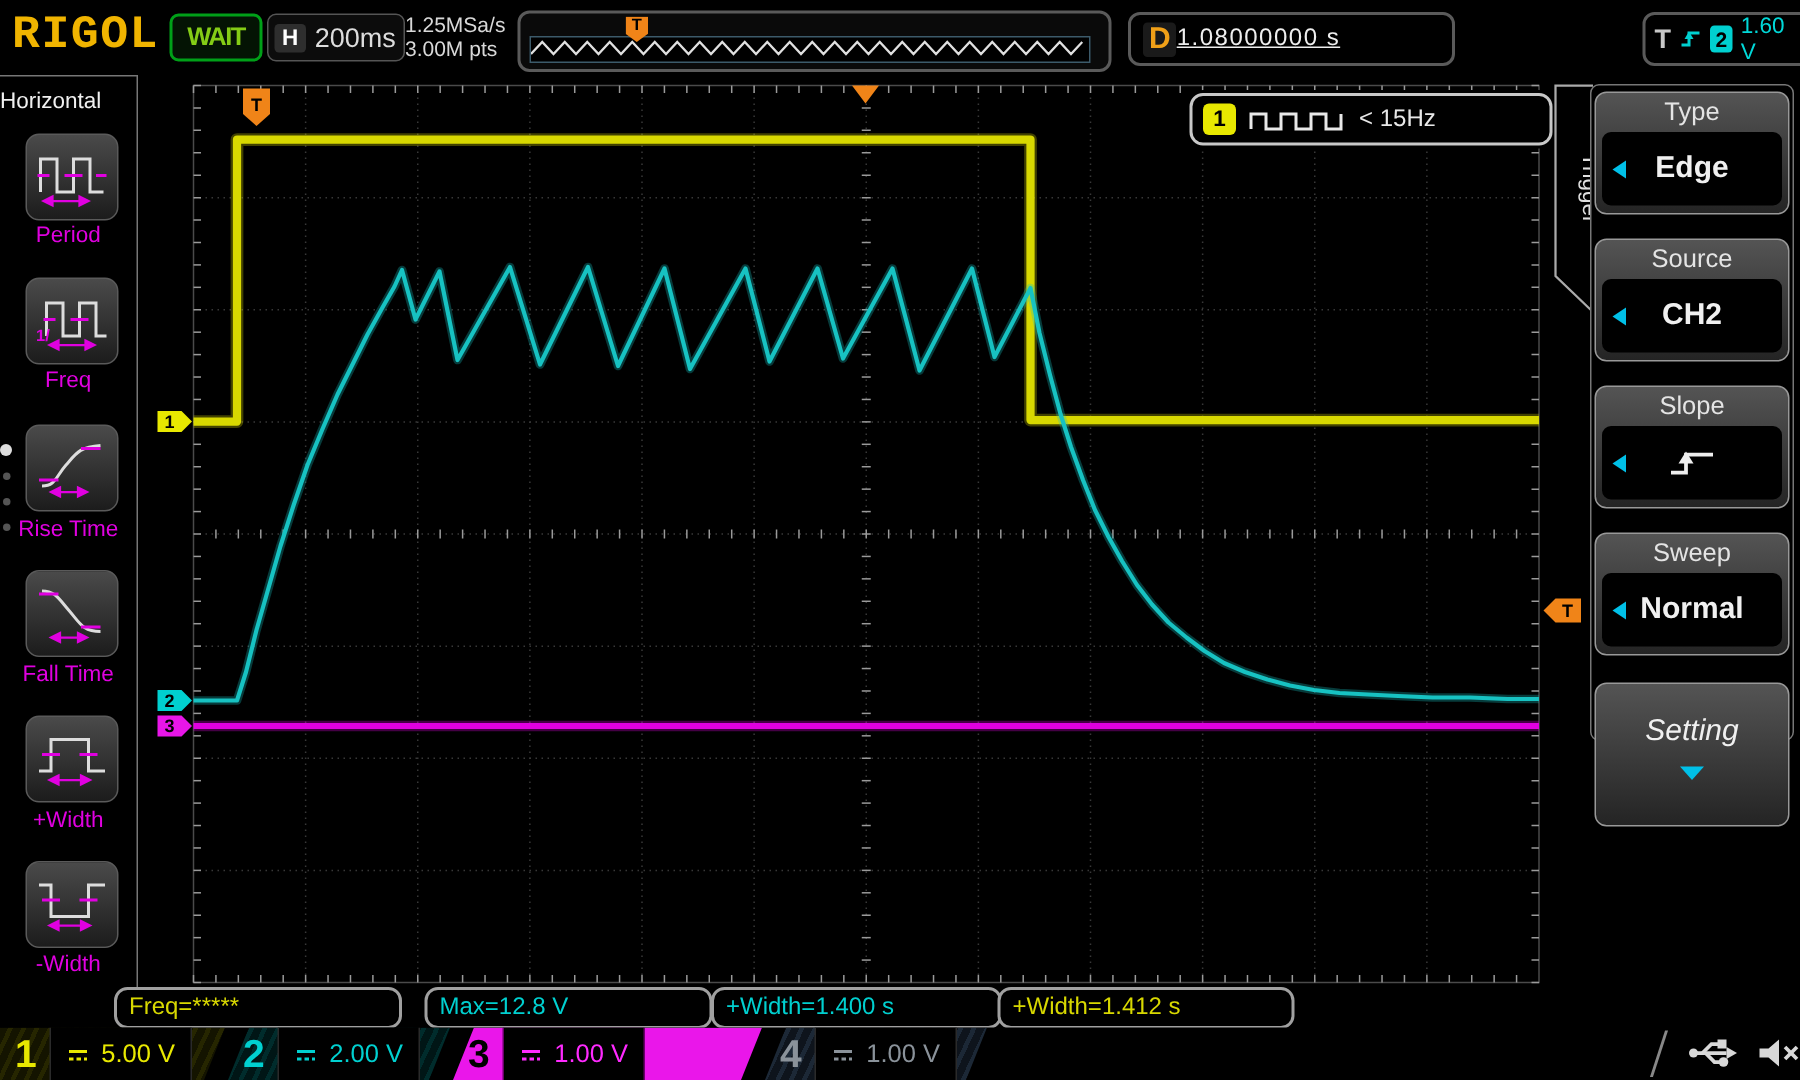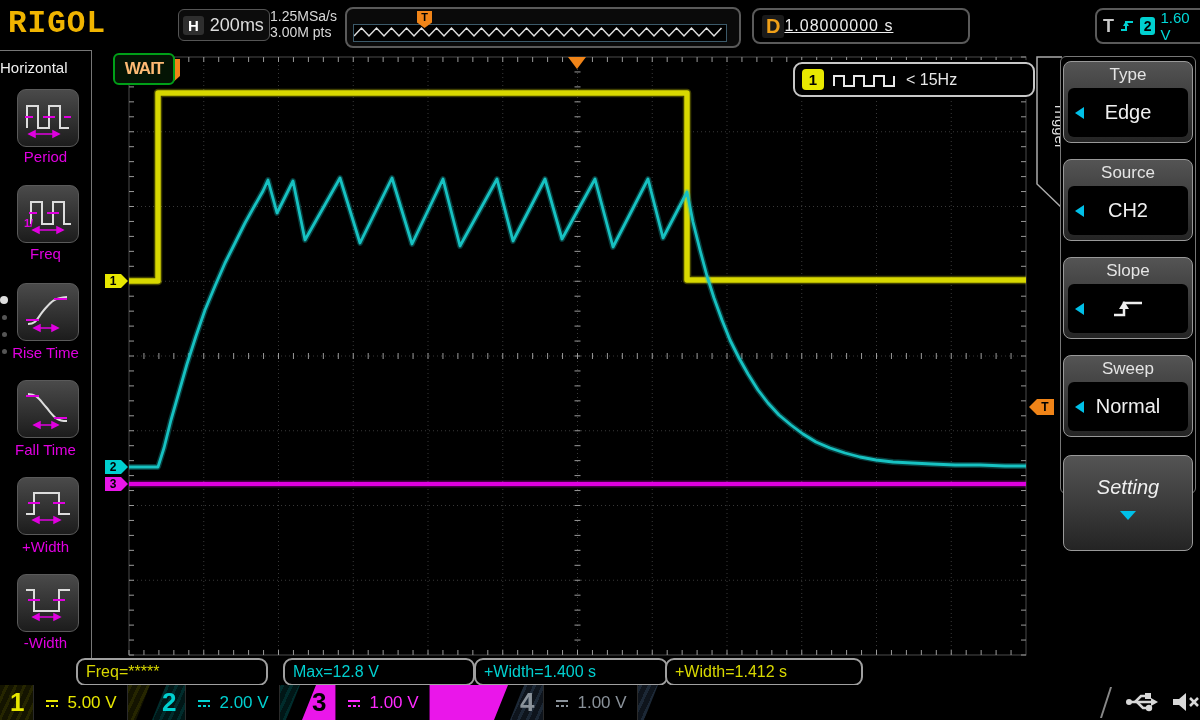--- a/index.html
+++ b/index.html
@@ -3,21 +3,21 @@
 <meta charset="utf-8">
 <style>
   html,body{margin:0;padding:0;background:#000;}
   #app{position:relative;width:1200px;height:720px;background:#000;overflow:hidden;
        font-family:"Liberation Sans",sans-serif;color:#e8e8e8;}
   
   #topbar{position:absolute;left:0;top:0;width:1200px;height:50px;background:#000;z-index:6;}
   .logo{position:absolute;left:8px;top:6px;font-family:Liberation Mono, monospace;font-weight:bold;
         font-size:31px;color:#f0b400;letter-spacing:1px;}
   .wait{position:absolute;left:113px;top:9px;width:58px;height:28px;border:2px solid #00a018;border-radius:6px;
-        background:#041404;color:#fdba74;font-weight:bold;font-size:17px;display:flex;align-items:center;justify-content:center;letter-spacing:-1px;margin-top:44px;}
+        background:#041404;color:#84cc16;font-weight:bold;font-size:17px;display:flex;align-items:center;justify-content:center;letter-spacing:-1px;}
   .hbox{position:absolute;left:178px;top:9px;width:82px;height:30px;border:1px solid #555;border-radius:6px;
         background:#0c0c0c;display:flex;align-items:center;padding:0 4px;gap:6px;}
   .hbadge{background:#2e2e2e;border-radius:3px;color:#fff;font-weight:bold;font-size:15px;padding:1px 5px;}
   .hval{color:#ddd;font-size:18px;}
   .srate{position:absolute;left:270px;top:8px;font-size:14px;line-height:16px;color:#d8d8d8;}
   .pvbox{position:absolute;left:345px;top:7px;width:392px;height:37px;border:2px solid #5a5a5a;border-radius:8px;background:#0a0a0a;}
   .pvinner{position:absolute;left:6px;top:15px;width:372px;height:16px;border:1px solid #3c5a6a;background:#000;}
   .pvT{position:absolute;left:70px;top:2px;width:15px;height:17px;background:#f08418;color:#000;font-weight:bold;font-size:11px;
        text-align:center;clip-path:polygon(0 0,100% 0,100% 68%,50% 100%,0 68%);}
   .dbox{position:absolute;left:752px;top:8px;width:198px;height:32px;border:2px solid #5a5a5a;border-radius:8px;background:#000;
@@ -50,21 +50,21 @@
           display:flex;align-items:center;justify-content:center;}
   .ptext{color:#e8e8e8;font-size:16px;}
   
   #rightpanel{position:absolute;left:1060px;top:56px;width:136px;height:438px;background:#000;
               border:1px solid #777;border-radius:6px;z-index:4;box-sizing:border-box;}
   #trigtab{position:absolute;left:1030px;top:56px;z-index:4;}
   .tgroup{position:absolute;left:2px;width:128px;border:1px solid #999;border-radius:8px;
           background:linear-gradient(#545454,#242424);}
   .thead{text-align:center;color:#e4e4e4;font-size:17px;padding-top:3px;}
   .tval{position:relative;background:#000;border-radius:6px;margin:3px 4px 5px;height:49px;
-        display:flex;align-items:center;justify-content:center;color:#f0f0f0;font-size:20px;}
+        display:flex;align-items:center;justify-content:center;color:#f0f0f0;font-size:20px;font-weight:bold;}
   .tri-left{position:absolute;left:7px;top:50%;margin-top:-6px;width:0;height:0;
             border-top:6px solid transparent;border-bottom:6px solid transparent;border-right:9px solid #00c0e8;}
   .tsetting{position:absolute;left:2px;width:128px;height:94px;border:1px solid #999;border-radius:8px;
             background:linear-gradient(#545454,#242424);text-align:center;}
   .tsetting .slabel{margin-top:20px;font-size:20px;color:#f0f0f0;font-style:italic;}
   .tri-down{width:0;height:0;margin:12px auto 0;border-left:8px solid transparent;border-right:8px solid transparent;
             border-top:9px solid #00c0e8;}
   
   .meas{position:absolute;top:658px;height:24px;border:2px solid #a0a0a0;border-radius:9px;background:#000;
         display:flex;align-items:center;padding:0 8px;font-size:16px;z-index:5;}

